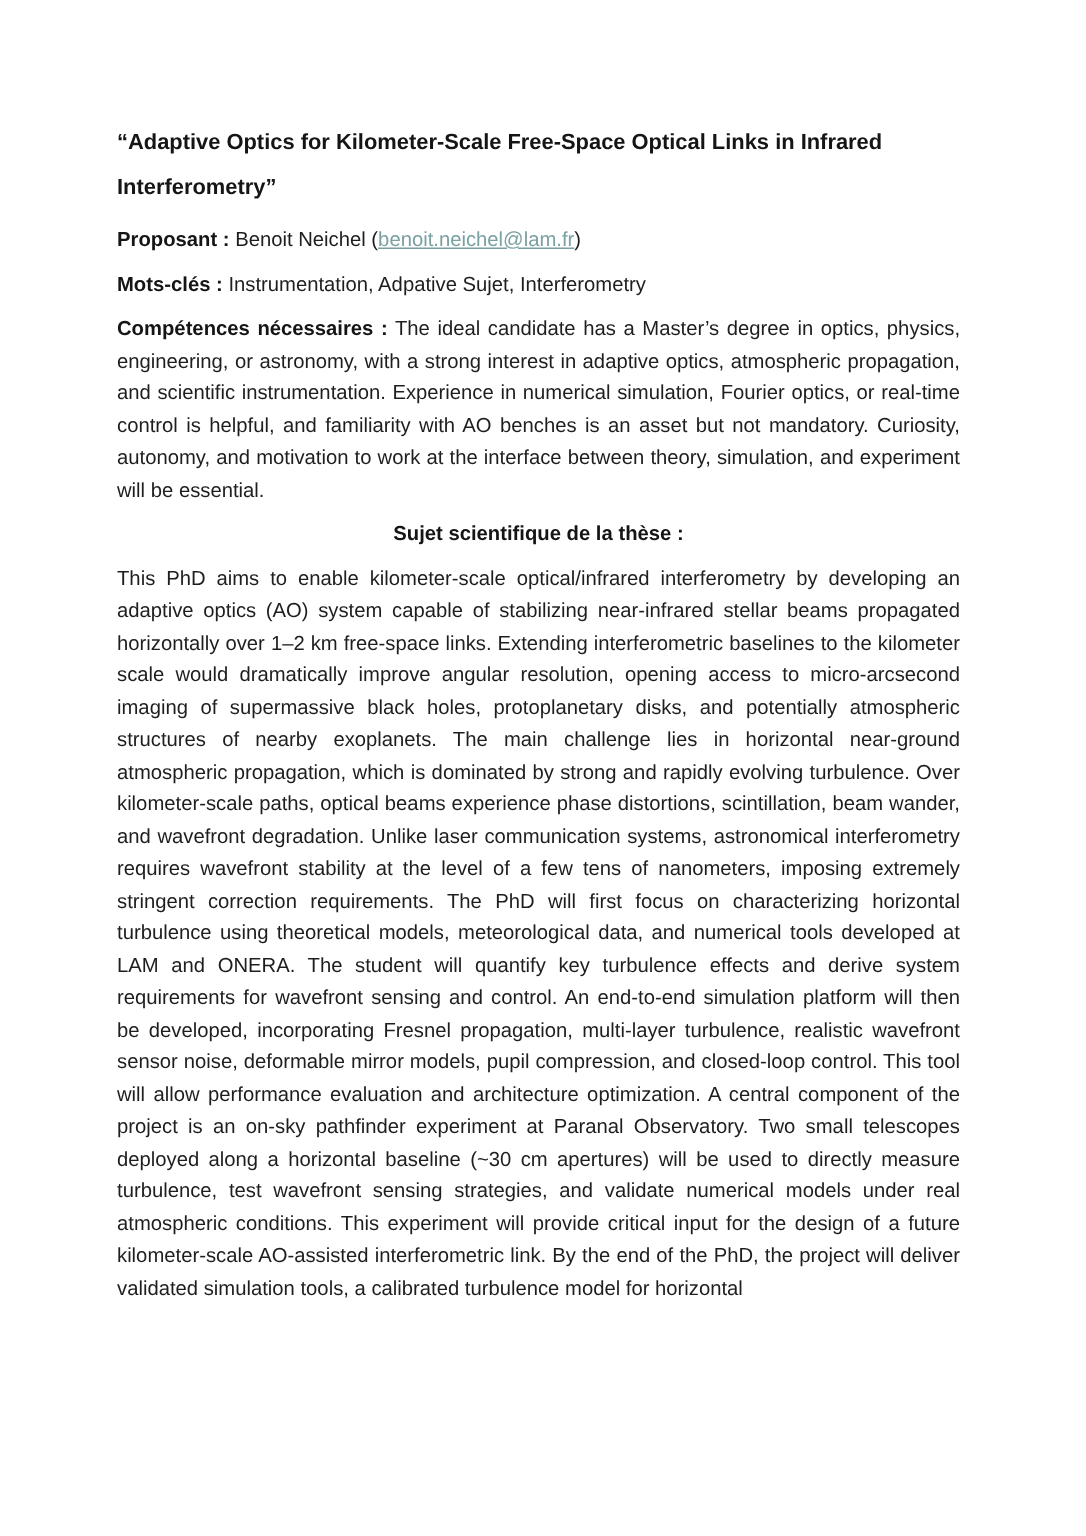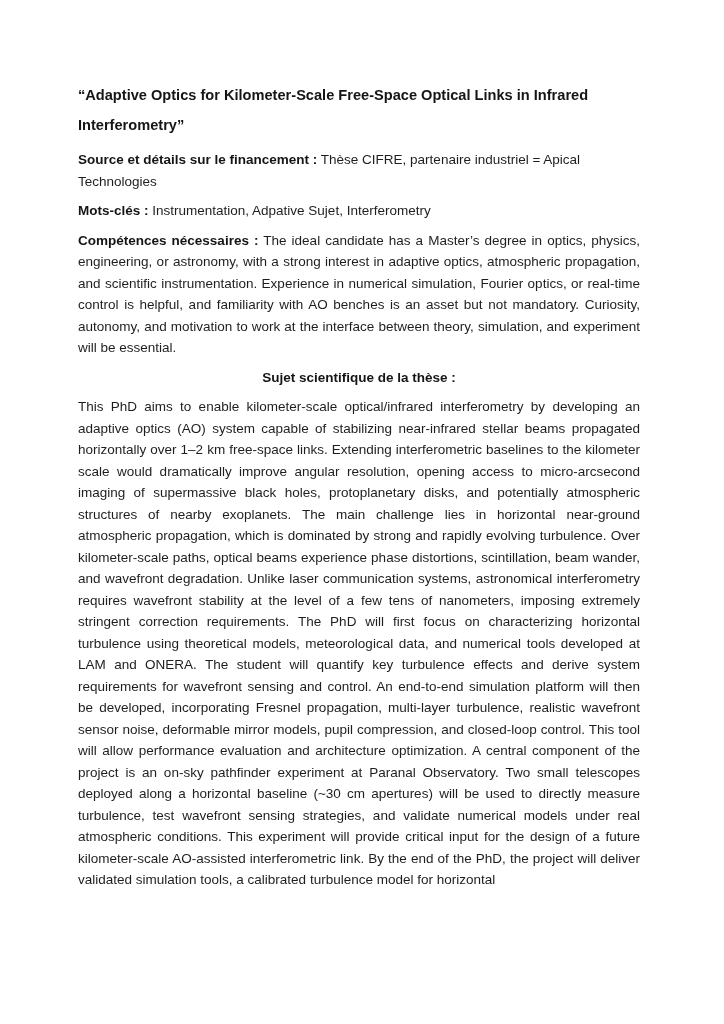--- a/index.html
+++ b/index.html
@@ -54,23 +54,23 @@
   }
 </style>
 </head>
 <body>
 
 <div class="page">
   <div class="content">
 
     <p class="doc-title">“Adaptive Optics for Kilometer-Scale Free-Space Optical Links in Infrared Interferometry”</p>
 
+    <p class="field"><strong class="lbl">Proposant :</strong><span> Benoit Neichel (</span><a href="#" class="email">benoit.neichel@lam.fr</a><span>)</span></p>
 
 
-    <p class="field"><strong class="lbl">Source et détails sur le financement :</strong><span> Thèse CIFRE, partenaire industriel = Apical Technologies</span></p>
 
     <p class="field"><strong class="lbl">Mots-clés :</strong><span> Instrumentation, Adpative Sujet, Interferometry</span></p>
 
     <p class="field just"><strong class="lbl">Compétences nécessaires :</strong><span> The ideal candidate has a Master’s degree in optics, physics, engineering, or astronomy, with a strong interest in adaptive optics, atmospheric propagation, and scientific instrumentation. Experience in numerical simulation, Fourier optics, or real-time control is helpful, and familiarity with AO benches is an asset but not mandatory. Curiosity, autonomy, and motivation to work at the interface between theory, simulation, and experiment will be essential.</span></p>
 
     <p class="heading">Sujet scientifique de la thèse :</p>
 
     <p class="just">This PhD aims to enable kilometer-scale optical/infrared interferometry by developing an adaptive optics (AO) system capable of stabilizing near-infrared stellar beams propagated horizontally over 1–2 km free-space links. Extending interferometric baselines to the kilometer scale would dramatically improve angular resolution, opening access to micro-arcsecond imaging of supermassive black holes, protoplanetary disks, and potentially atmospheric structures of nearby exoplanets. The main challenge lies in horizontal near-ground atmospheric propagation, which is dominated by strong and rapidly evolving turbulence. Over kilometer-scale paths, optical beams experience phase distortions, scintillation, beam wander, and wavefront degradation. Unlike laser communication systems, astronomical interferometry requires wavefront stability at the level of a few tens of nanometers, imposing extremely stringent correction requirements. The PhD will first focus on characterizing horizontal turbulence using theoretical models, meteorological data, and numerical tools developed at LAM and ONERA. The student will quantify key turbulence effects and derive system requirements for wavefront sensing and control. An end-to-end simulation platform will then be developed, incorporating Fresnel propagation, multi-layer turbulence, realistic wavefront sensor noise, deformable mirror models, pupil compression, and closed-loop control. This tool will allow performance evaluation and architecture optimization. A central component of the project is an on-sky pathfinder experiment at Paranal Observatory. Two small telescopes deployed along a horizontal baseline (~30 cm apertures) will be used to directly measure turbulence, test wavefront sensing strategies, and validate numerical models under real atmospheric conditions. This experiment will provide critical input for the design of a future kilometer-scale AO-assisted interferometric link. By the end of the PhD, the project will deliver validated simulation tools, a calibrated turbulence model for horizontal</p>
 
   </div>

